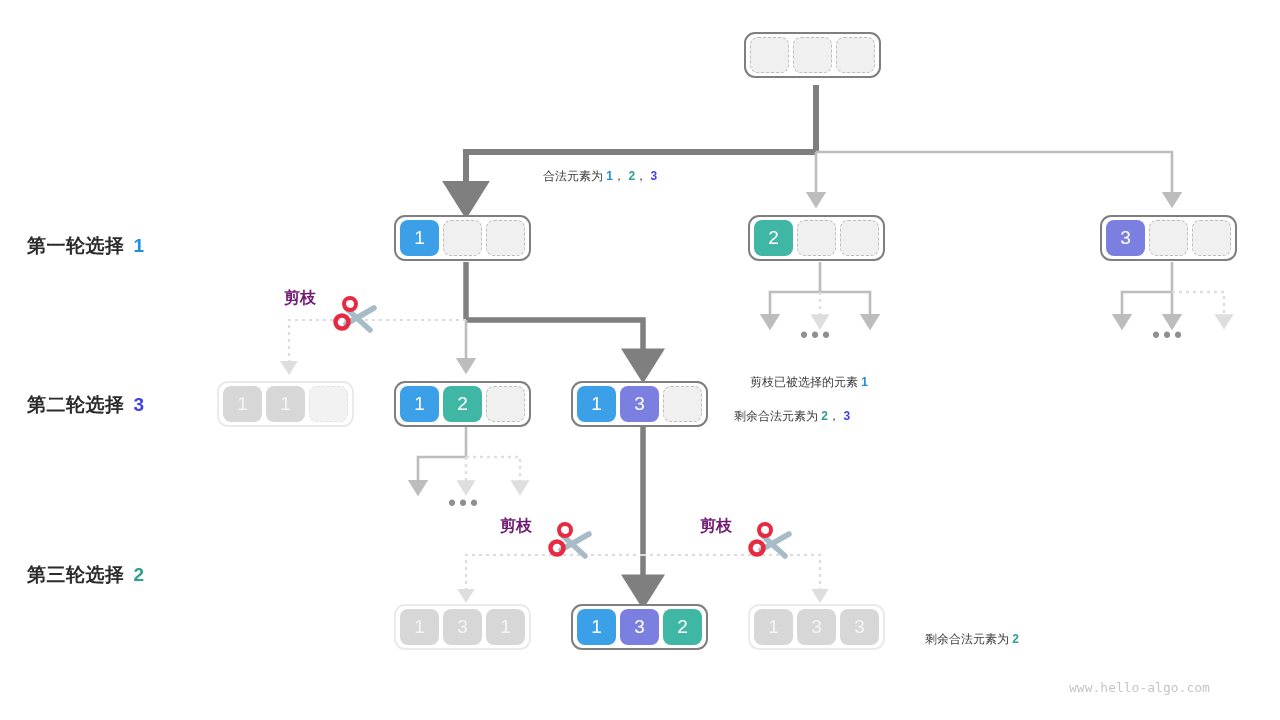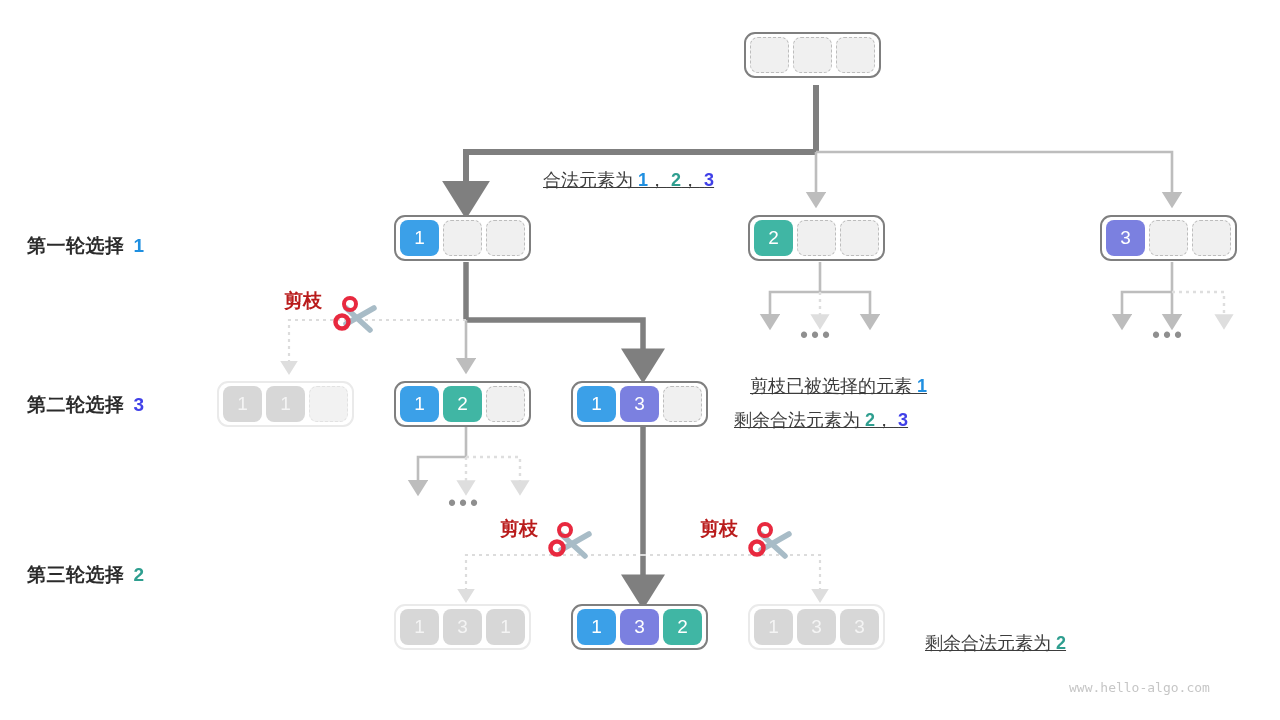--- a/index.html
+++ b/index.html
@@ -78,35 +78,34 @@
     letter-spacing: 0.5px;
   }
   .row-label .val {
     margin-left: 9px;
     font-weight: bold;
   }
 
   
   .annot {
     position: absolute;
-    font-size: 18px;
+    font-size: 12px;
     color: #3c3c3c;
     white-space: nowrap;
-    text-decoration: underline;
   }
   .annot .num { font-weight: bold; }
   .c-blue   { color: #1f8fe0; }
   .c-green  { color: #2e9e8f; }
   .c-purple { color: #4040e8; }
 
   .prune-label {
     position: absolute;
-    font-size: 19px;
+    font-size: 16px;
     font-weight: bold;
-    color: #b91c1c;
+    color: #701a75;
     white-space: nowrap;
   }
 
   .dots {
     position: absolute;
     font-size: 23px;
     color: #8f8f8f;
     letter-spacing: 3px;
     white-space: nowrap;
   }

